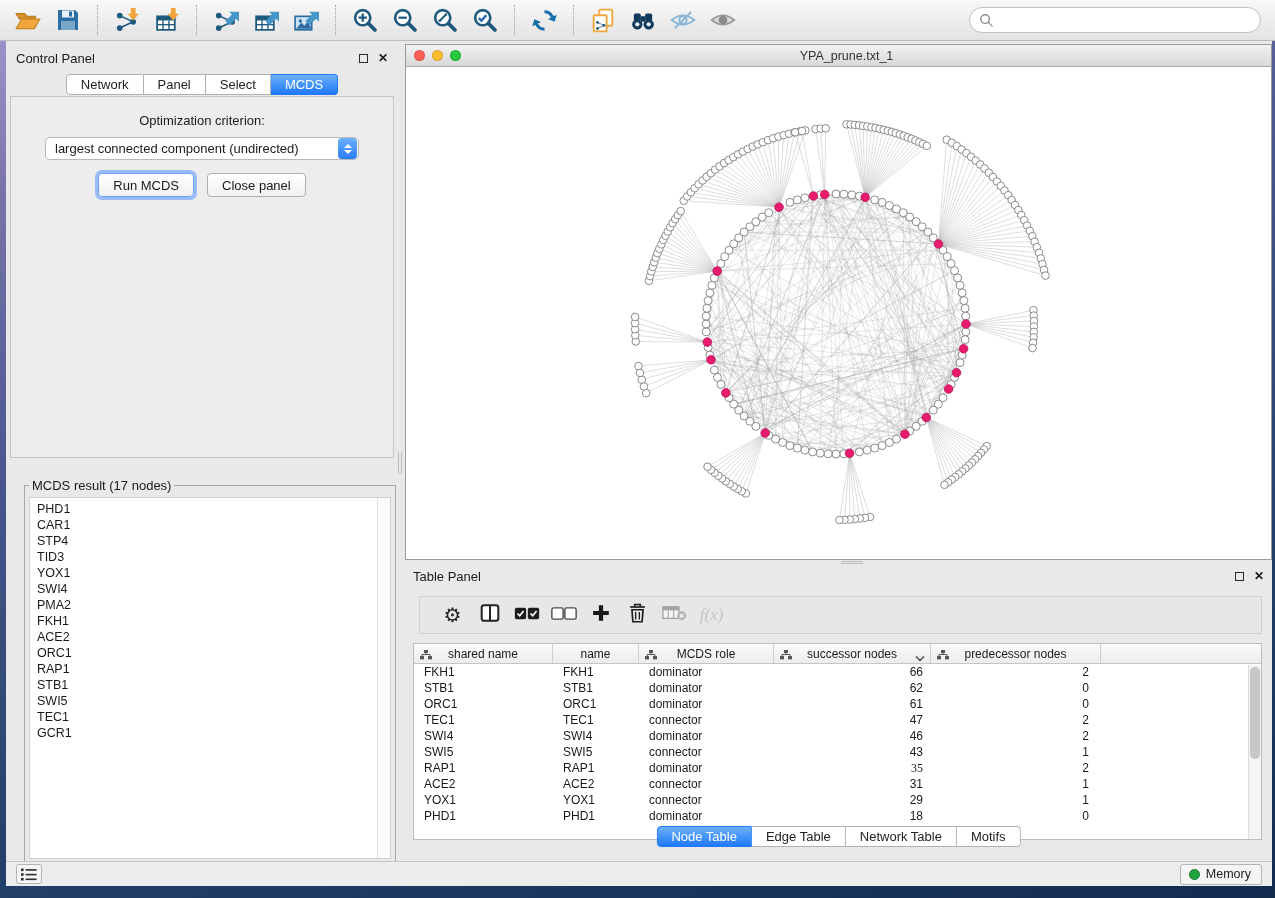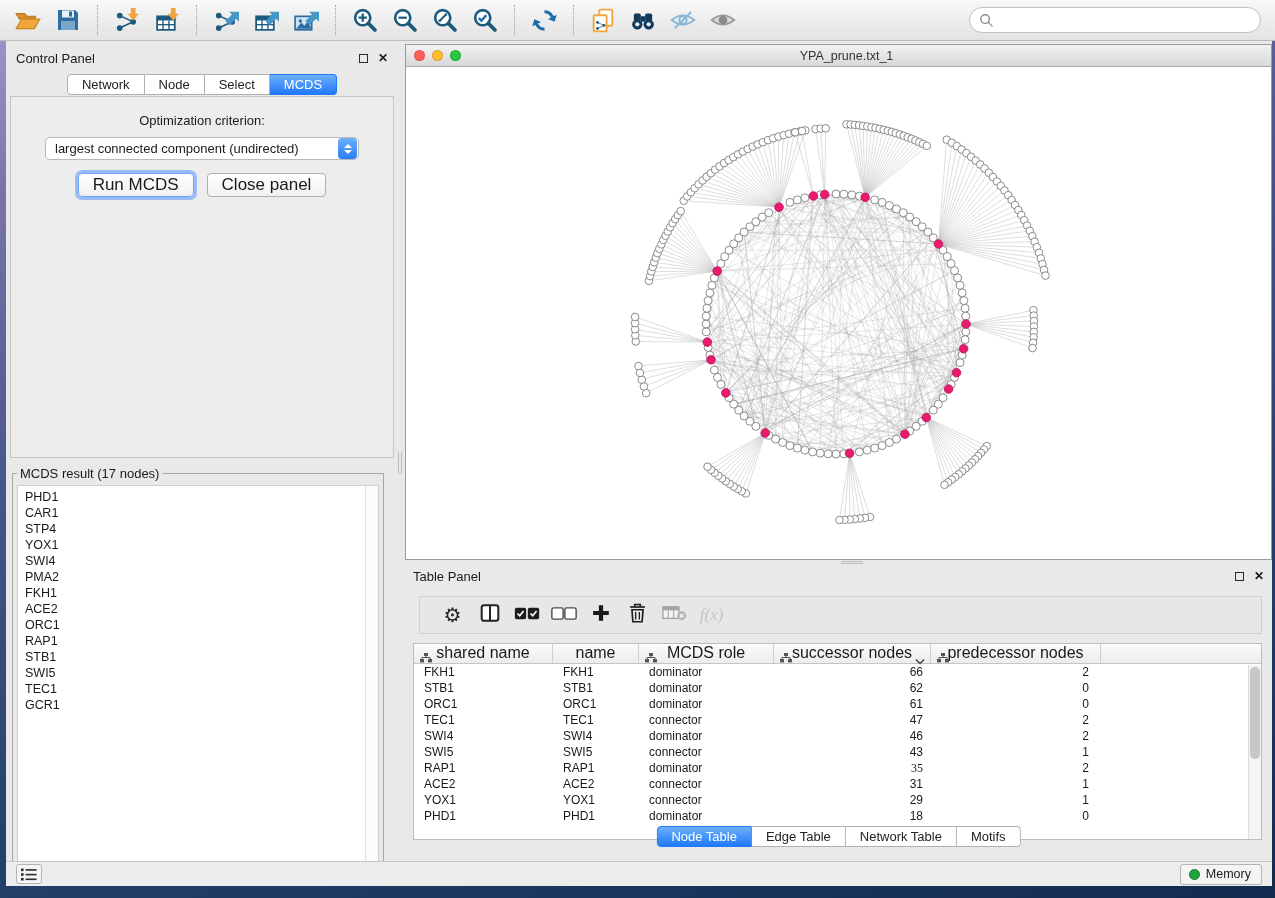--- a/index.html
+++ b/index.html
@@ -36,23 +36,23 @@
   .selectbox{position:relative;margin:9px auto 0 auto;width:314px;height:23px;background:#fff;border:1px solid #b9b9b9;
     border-radius:5px;display:flex;align-items:center;font-size:13px;padding-left:9px;}
   .selectbox .sel-label{flex:1;}
   .stepper{width:19px;height:21px;margin-right:1px;border-radius:4px;background:linear-gradient(#6db1fc,#2a7bf6);
     display:flex;flex-direction:column;align-items:center;justify-content:center;gap:2px;}
   .stepper i{width:0;height:0;border-left:4px solid transparent;border-right:4px solid transparent;}
   .stepper .up{border-bottom:4px solid #fff;}
   .stepper .dn{border-top:4px solid #fff;}
   .btn-row{margin-top:13px;display:flex;justify-content:center;gap:13px;}
   .btn{height:24px;background:linear-gradient(#ffffff,#f1f1f1);border:1px solid #b0b0b0;border-radius:4px;
-    font-size:17px;font-family:"Liberation Sans",sans-serif;padding:0 14px;color:#1a1a1a;}
+    font-size:13px;font-family:"Liberation Sans",sans-serif;padding:0 14px;color:#1a1a1a;}
   .btn.focused{box-shadow:0 0 0 3px rgba(110,160,250,.65);border-color:#6ea0fa;}
-  .mcds-group{position:absolute;left:4px;top:418px;width:372px;bottom:-18px;border:1px solid #a6a6a6;margin:0;padding:0;}
+  .mcds-group{position:absolute;left:4px;top:418px;width:372px;bottom:-18px;border:1px solid #a6a6a6;margin:12px;padding:0;}
   .mcds-group legend{font-size:13px;padding:0 3px;margin-left:4px;background:transparent;}
   .mcds-list-wrap{position:absolute;left:4px;right:4px;top:4px;bottom:4px;background:#fff;border:1px solid #cfcfcf;overflow:hidden;}
   .mcds-list{list-style:none;margin:0;padding:3px 0 0 7px;font-size:12.5px;}
   .mcds-list li{line-height:16px;}
   .mcds-scroll{position:absolute;top:0;bottom:0;right:0;width:13px;background:#fbfbfb;border-left:1px solid #e0e0e0;}
   
   .network-window{position:absolute;left:399px;top:3px;width:867px;height:516px;background:#fff;border:1px solid #9a9a9a;}
   .net-titlebar{position:absolute;left:0;top:0;right:0;height:22px;background:linear-gradient(#f2f2f2,#d8d8d8);
     border-bottom:1px solid #a8a8a8;display:flex;align-items:center;padding:0 8px;}
   .tl{width:11px;height:11px;border-radius:50%;margin-right:7px;}
@@ -66,21 +66,21 @@
   
   .table-panel{position:absolute;left:399px;top:525px;width:867px;height:292px;}
   .tp-toolbar{position:absolute;left:14px;right:10px;top:30px;height:38px;background:#e7e7e7;border:1px solid #cfcfcf;
     border-radius:2px;display:flex;align-items:center;padding-left:14px;gap:0;}
   .tp-btn{width:37px;height:30px;display:flex;align-items:center;justify-content:center;}
   .tp-btn.disabled{opacity:.55;}
   .gear-glyph{font-size:20px;color:#262626;line-height:1;}
   .fx-glyph{font-family:"Liberation Serif",serif;font-style:italic;font-size:17px;color:#a8a8a8;}
   .tbl{position:absolute;left:8px;right:10px;top:77px;height:197px;background:#fff;border:1px solid #bcbcbc;overflow:hidden;}
   .tbl-header{display:flex;height:20px;background:linear-gradient(#fcfcfc,#ececec);border-bottom:1px solid #c6c6c6;}
-  .th{position:relative;border-right:1px solid #cfcfcf;font-size:16px;display:flex;justify-content:center;}
+  .th{position:relative;border-right:1px solid #cfcfcf;font-size:12px;display:flex;align-items:center;justify-content:center;}
   .th .tree{position:absolute;left:6px;top:5px;}
   .th .sort{position:absolute;right:5px;top:7px;}
   .tr{display:flex;height:16px;font-size:12px;align-items:center;}
   .td{overflow:hidden;white-space:nowrap;}
   .td.l{padding-left:10px;text-align:left;}
   .td.r{text-align:right;}
   .tbl-scroll{position:absolute;top:21px;right:0;bottom:0;width:13px;background:#f4f4f4;border-left:1px solid #dcdcdc;}
   .tbl-thumb{position:absolute;left:1px;right:1px;top:2px;height:92px;background:#c7c7c7;border-radius:6px;}
   .tp-tabs{position:absolute;bottom:2px;left:50%;transform:translateX(-50%);display:flex;height:30px;}
   
@@ -293,21 +293,21 @@
   <div class="win-bg">
 
     <section class="control-panel">
       <div class="panel-titlebar">
         <span class="panel-title">Control Panel</span>
         <span class="float-ic"></span>
         <span class="close-ic">✕</span>
       </div>
       <div class="cp-tabs" id="cp-tabs">
           <div class="tab">Network</div>
-          <div class="tab">Node</div>
+          <div class="tab">Panel</div>
           <div class="tab">Select</div>
           <div class="tab active">MCDS</div>
         </div>
       <div class="cp-inner">
         <div class="opt-label">Optimization criterion:</div>
         <div class="selectbox">
           <span class="sel-label">largest connected component (undirected)</span>
           <span class="stepper">
               <i class="up"></i>
               <i class="dn"></i>
@@ -318,20 +318,21 @@
           <button class="btn">Close panel</button>
         </div>
       </div>
       <fieldset class="mcds-group">
         <legend>MCDS result (17 nodes)</legend>
         <div class="mcds-list-wrap">
           <ul class="mcds-list" id="mcds-list">
               <li>PHD1</li>
               <li>CAR1</li>
               <li>STP4</li>
+              <li>TID3</li>
               <li>YOX1</li>
               <li>SWI4</li>
               <li>PMA2</li>
               <li>FKH1</li>
               <li>ACE2</li>
               <li>ORC1</li>
               <li>RAP1</li>
               <li>STB1</li>
               <li>SWI5</li>
               <li>TEC1</li>

